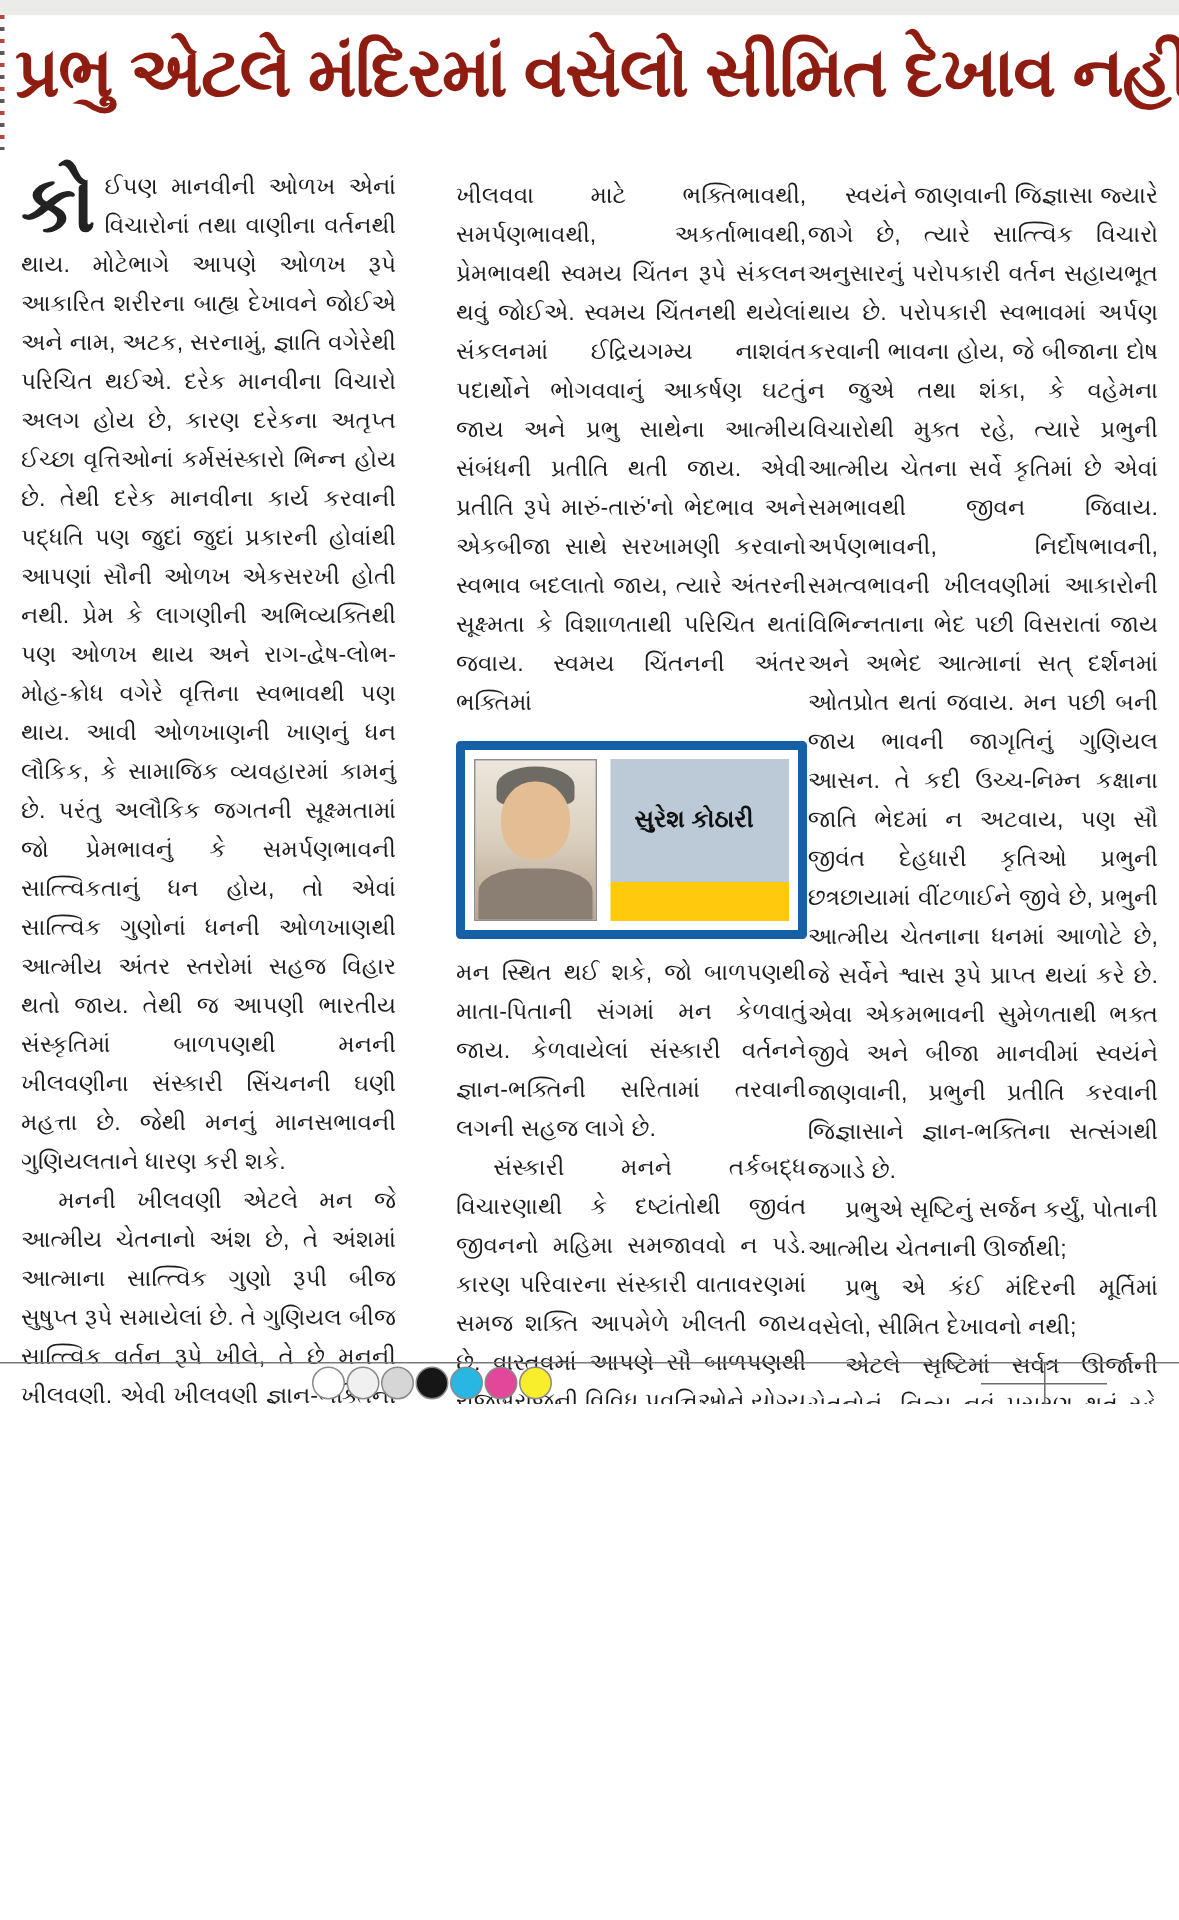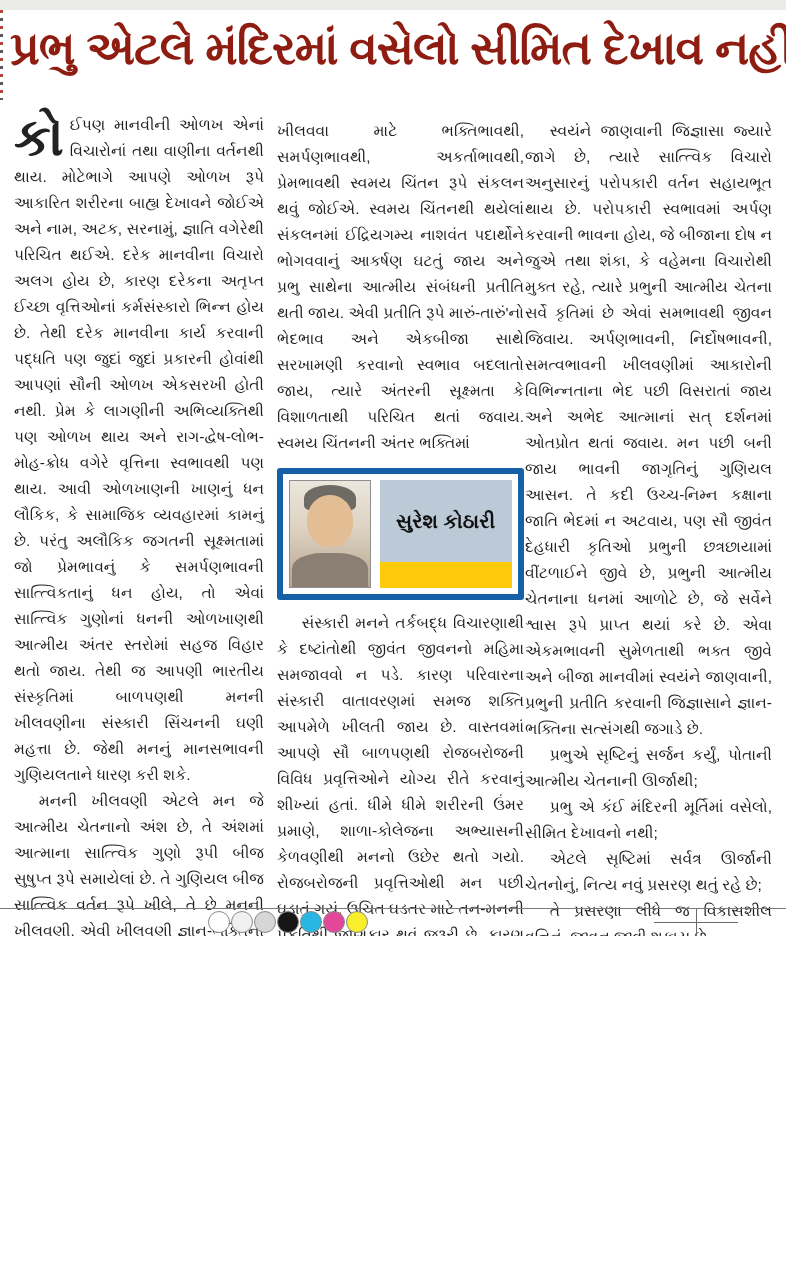--- a/index.html
+++ b/index.html
@@ -23,21 +23,21 @@
     position:absolute; top:112px; left:14px; right:14px; bottom:35px;
     display:flex; gap:13px;
   }
   .col {
     text-align:justify; font-size:15.5px; line-height:26px; color:#1d1d1d;
   }
   .col p { margin:0; }
   .col p.indent { text-indent:1.6em; }
   .col1 { flex:0 0 250px; }
   .right-wrap { flex:1; display:flex; flex-direction:column; }
-  .right-cols { display:flex; gap:1px; flex:1; margin-top:6px; }
+  .right-cols { display:flex; gap:1px; flex:1; margin-top:6px;margin-left:27px; }
   .col2, .col3 { flex:1; }
 
   .dropcap {
     float:left; font-size:52px; line-height:46px; font-weight:bold;
     padding:2px 6px 0 0; color:#222;
   }
 
   
   .hero {
     position:relative; height:338px; border-radius:3px; overflow:hidden;
@@ -84,21 +84,21 @@
     position:absolute; top:14px; left:17px; width:46px; height:52px;
     border-radius:48% 48% 46% 46%; background:#e3bd93;
   }
   .author-photo .body {
     position:absolute; bottom:-4px; left:2px; right:2px; height:38px;
     border-radius:40% 40% 0 0; background:#8a7f72;
   }
   .author-right { flex:1; display:flex; flex-direction:column; }
   .author-name-band {
     flex:1; background:#bccad7; display:flex; align-items:center;
-    padding-left:16px; font-size:20px; font-weight:bold; color:#101010;
+    padding-left:16px; font-size:16px; font-weight:bold; color:#101010;
   }
   .author-yellow-band { height:26px; background:#ffc90c; }
 
   .verse { text-indent:1.6em; }
   .byline { font-weight:bold; text-align:center; padding-right:4px; margin-top:2px !important; }
 
   
   .footline { position:absolute; left:0; right:0; bottom:27px; border-top:1.5px solid #7a7a7a; }
   .reg-circles { position:absolute; bottom:3px; left:208px; display:flex; gap:1px; }
   .reg-circle { width:22px; height:22px; border-radius:50%; border:1.5px solid #8a8a8a; box-sizing:border-box; }
@@ -142,20 +142,21 @@
               <div class="hair"></div>
               <div class="face"></div>
               <div class="body"></div>
             </div>
             <div class="author-right">
               <div class="author-name-band">સુરેશ કોઠારી</div>
               <div class="author-yellow-band"></div>
             </div>
           </div>
 
+          <p><span>મન સ્થિત થઈ શકે, જો બાળપણથી માતા-પિતાની સંગમાં મન કેળવાતું જાય. કેળવાયેલાં સંસ્કારી વર્તનને જ્ઞાન-ભક્તિની સરિતામાં તરવાની લગની સહજ લાગે છે.</span></p>
           <p class="indent"><span>સંસ્કારી મનને તર્કબદ્ધ વિચારણાથી કે દષ્ટાંતોથી જીવંત જીવનનો મહિમા સમજાવવો ન પડે. કારણ પરિવારના સંસ્કારી વાતાવરણમાં સમજ શક્તિ આપમેળે ખીલતી જાય છે. વાસ્તવમાં આપણે સૌ બાળપણથી રોજબરોજની વિવિધ પ્રવૃત્તિઓને યોગ્ય રીતે કરવાનું શીખ્યાં હતાં. ધીમે ધીમે શરીરની ઉંમર પ્રમાણે, શાળા-કોલેજના અભ્યાસની કેળવણીથી મનનો ઉછેર થતો ગયો. રોજબરોજની પ્રવૃત્તિઓથી મન પછી ઘડાતું ગયું. ઉચિત ઘડતર માટે તન-મનની પ્રકૃતિથી જાણકાર થવું જરૂરી છે. કારણ મનનું જોડાણ આકારિત શરીર સાથે છે. જેવો સ્વભાવ તેવું શરીરનું આરોગ્ય. આ હકીકતનો જો સ્વીકાર થાય, તો સ્વભાવનું પરિવર્તન કરાવતાં સાત્ત્વિક</span></p>
         </div>
 
         <div class="col col3">
           <p class="indent"><span>સ્વયંને જાણવાની જિજ્ઞાસા જ્યારે જાગે છે, ત્યારે સાત્ત્વિક વિચારો અનુસારનું પરોપકારી વર્તન સહાયભૂત થાય છે. પરોપકારી સ્વભાવમાં અર્પણ કરવાની ભાવના હોય, જે બીજાના દોષ ન જુએ તથા શંકા, કે વહેમના વિચારોથી મુક્ત રહે, ત્યારે પ્રભુની આત્મીય ચેતના સર્વે કૃતિમાં છે એવાં સમભાવથી જીવન જિવાય. અર્પણભાવની, નિર્દોષભાવની, સમત્વભાવની ખીલવણીમાં આકારોની વિભિન્નતાના ભેદ પછી વિસરાતાં જાય અને અભેદ આત્માનાં સત્ દર્શનમાં ઓતપ્રોત થતાં જવાય. મન પછી બની જાય ભાવની જાગૃતિનું ગુણિયલ આસન. તે કદી ઉચ્ચ-નિમ્ન કક્ષાના જાતિ ભેદમાં ન અટવાય, પણ સૌ જીવંત દેહધારી કૃતિઓ પ્રભુની છત્રછાયામાં વીંટળાઈને જીવે છે, પ્રભુની આત્મીય ચેતનાના ધનમાં આળોટે છે, જે સર્વેને શ્વાસ રૂપે પ્રાપ્ત થયાં કરે છે. એવા એકમભાવની સુમેળતાથી ભક્ત જીવે અને બીજા માનવીમાં સ્વયંને જાણવાની, પ્રભુની પ્રતીતિ કરવાની જિજ્ઞાસાને જ્ઞાન-ભક્તિના સત્સંગથી જગાડે છે.</span></p>
           <p class="verse"><span>પ્રભુએ સૃષ્ટિનું સર્જન કર્યું, પોતાની આત્મીય ચેતનાની ઊર્જાથી;</span></p>
           <p class="verse"><span>પ્રભુ એ કંઈ મંદિરની મૂર્તિમાં વસેલો, સીમિત દેખાવનો નથી;</span></p>
           <p class="verse"><span>એટલે સૃષ્ટિમાં સર્વત્ર ઊર્જાની ચેતનોનું, નિત્ય નવું પ્રસરણ થતું રહે છે;</span></p>
           <p class="verse"><span>તે પ્રસરણા લીધે જ વિકાસશીલ વૃત્તિનું, જીવન જીવી શકાય છે.</span></p>
           <p class="byline">સંકલનકર્તા - મનસ્વિની કોટવાલા</p>

